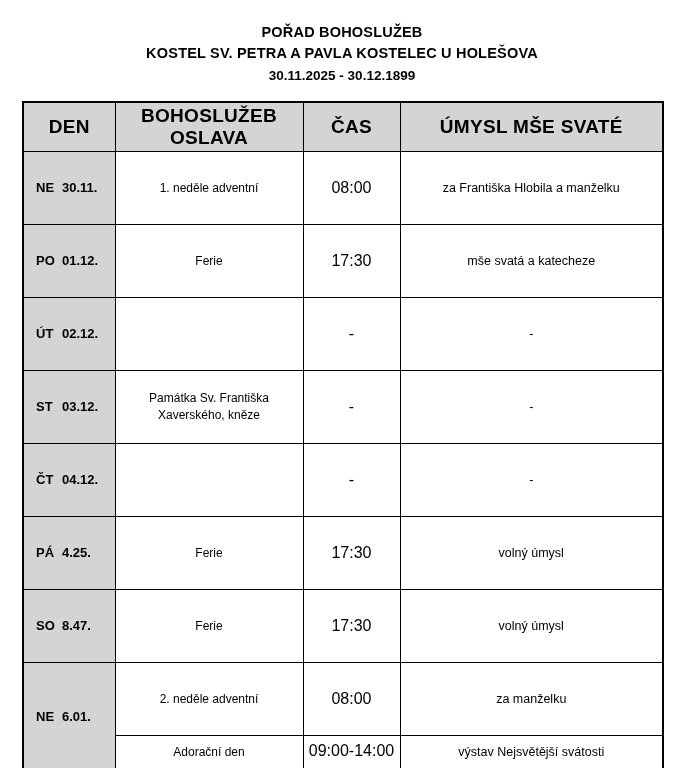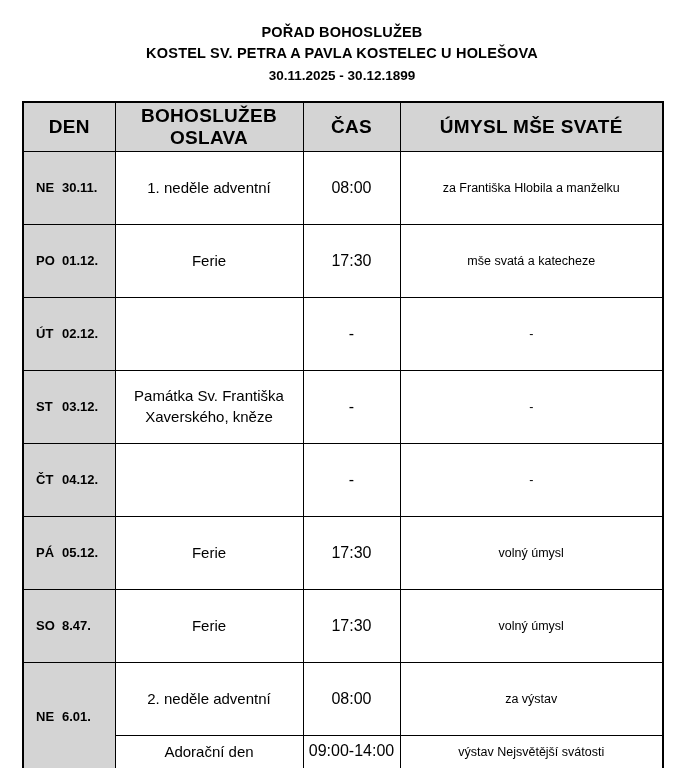--- a/index.html
+++ b/index.html
@@ -75,21 +75,21 @@
     font-weight: bold;
     padding-left: 12px;
     white-space: nowrap;
   }
   td.day .dow {
     display: inline-block;
     min-width: 26px;
   }
   td.lit {
     text-align: center;
-    font-size: 15px;
+    font-size: 12px;
     line-height: 1.35;
     padding: 2px 12px;
   }
   td.time {
     text-align: center;
     font-size: 16px;
   }
   td.intent {
     text-align: center;
     font-size: 12.5px;
@@ -170,38 +170,38 @@
         </tr>
 
         <tr class="main-row">
           <td class="day"><span class="dow">ČT</span><span>04.12.</span></td>
           <td class="lit"></td>
           <td class="time">-</td>
           <td class="intent">-</td>
         </tr>
 
         <tr class="main-row">
-          <td class="day"><span class="dow">PÁ</span><span>05.12.</span></td>
+          <td class="day"><span class="dow">PÁ</span><span>4.25.</span></td>
           <td class="lit">Ferie</td>
           <td class="time">17:30</td>
           <td class="intent">volný úmysl</td>
         </tr>
 
         <tr class="main-row">
           <td class="day"><span class="dow">SO</span><span>8.47.</span></td>
           <td class="lit">Ferie</td>
           <td class="time">17:30</td>
           <td class="intent">volný úmysl</td>
         </tr>
 
         <tr class="main-row">
           <td class="day" rowspan="2"><span class="dow">NE</span><span>6.01.</span></td>
           <td class="lit">2. neděle adventní</td>
           <td class="time">08:00</td>
-          <td class="intent">za výstav</td>
+          <td class="intent">za manželku</td>
         </tr>
 
         <tr class="sub-row">
           <td class="lit sub">Adorační den</td>
           <td class="time sub nowrapcell">09:00-14:00</td>
           <td class="intent sub">výstav Nejsvětější svátosti</td>
         </tr>
 
       </tbody>
     </table>

